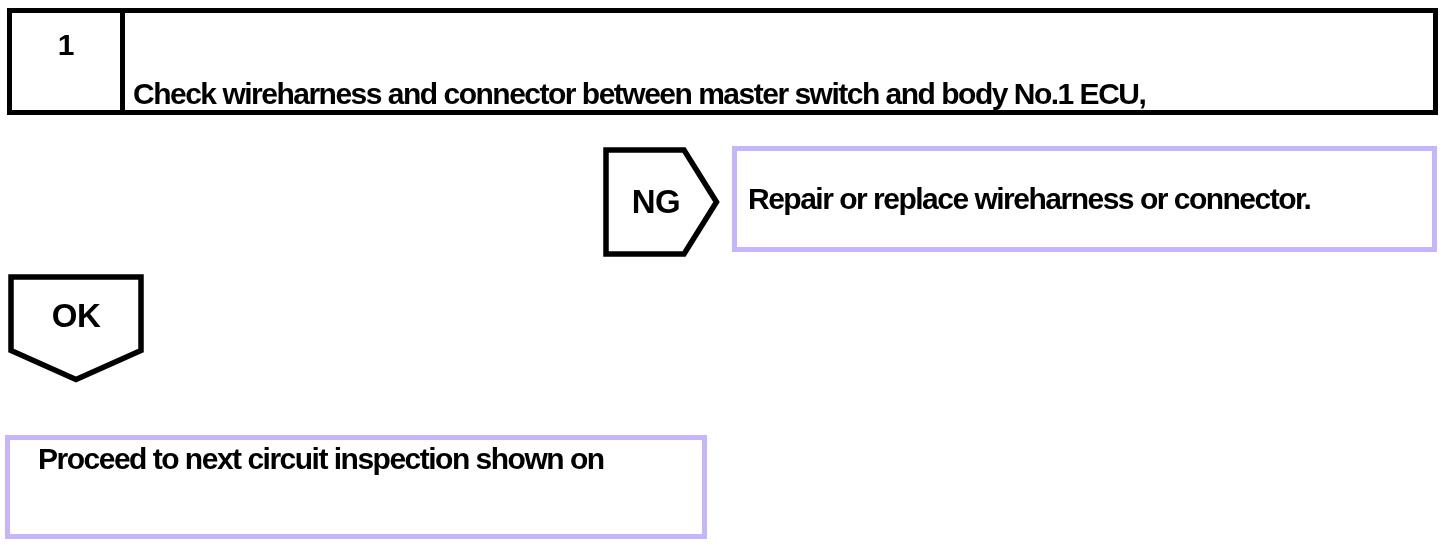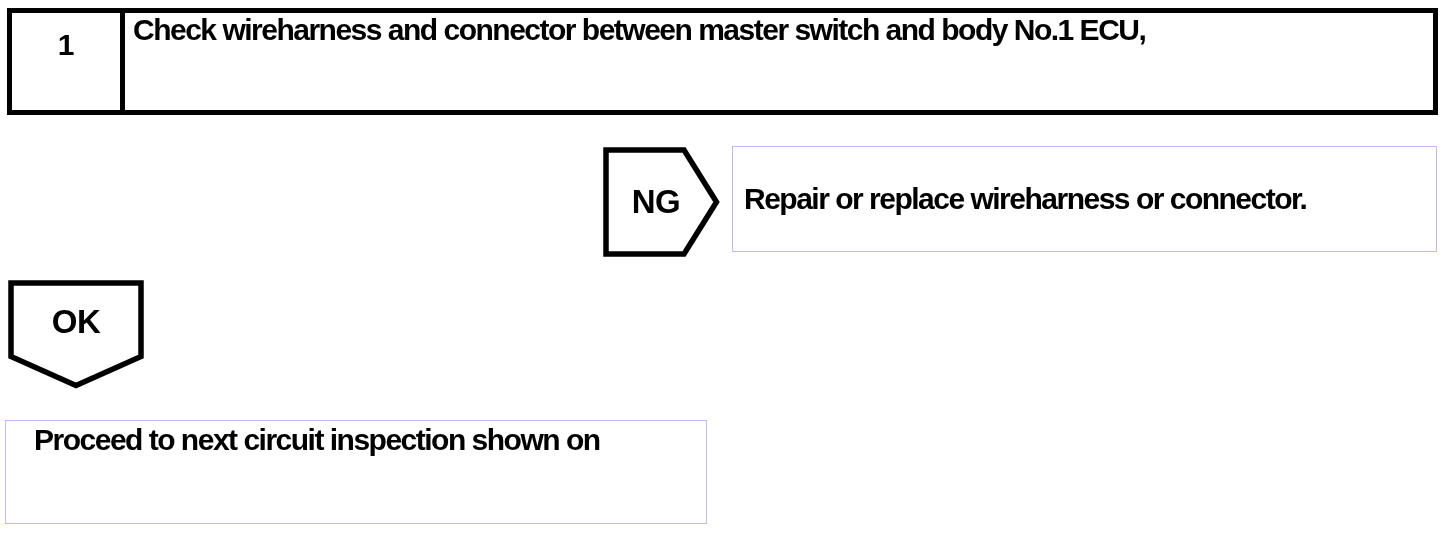--- a/index.html
+++ b/index.html
@@ -37,21 +37,21 @@
     justify-content: center;
     align-items: flex-start;
     padding-top: 15px;
     font-size: 30px;
     line-height: 33px;
   }
   .step-text {
     flex: 1;
     display: flex;
     flex-direction: column;
-    justify-content: flex-start;
+    justify-content: flex-end;
     padding-left: 8px;
     font-size: 30px;
     line-height: 33px;
     letter-spacing: -1.5px;
     white-space: nowrap;
   }
 
   
   .shape {
     position: absolute;
@@ -65,45 +65,45 @@
   .shape-label {
     position: absolute;
     display: flex;
     align-items: center;
     justify-content: center;
     font-size: 33px;
     letter-spacing: -0.5px;
   }
   .ng-shape { left: 603px; top: 147px; width: 117px; height: 110px; }
   .ng-shape .shape-label { left: 12px; top: 0; width: 82px; height: 110px; }
-  .ok-shape { left: 8px; top: 280px; width: 136px; height: 109px; }
+  .ok-shape { left: 8px; top: 274px; width: 136px; height: 109px; }
   .ok-shape .shape-label { left: 0; top: 3px; width: 136px; height: 78px; }
 
   
   .action-box {
     position: absolute;
-    border: 1px solid #c4b5fd;
+    border: 5px solid #c4b5fd;
     box-sizing: border-box;
     background: #fff;
     font-size: 30px;
     letter-spacing: -1.5px;
     white-space: nowrap;
   }
   .ng-action {
     left: 732px;
     top: 146px;
     width: 705px;
     height: 106px;
     display: flex;
     align-items: center;
     padding-left: 11px;
   }
   .ok-action {
     left: 5px;
-    top: 420px;
+    top: 435px;
     width: 702px;
     height: 104px;
     padding: 3px 10px 0 28px;
     line-height: 31px;
   }
 </style>
 </head>
 <body>
 
 <div class="canvas">

